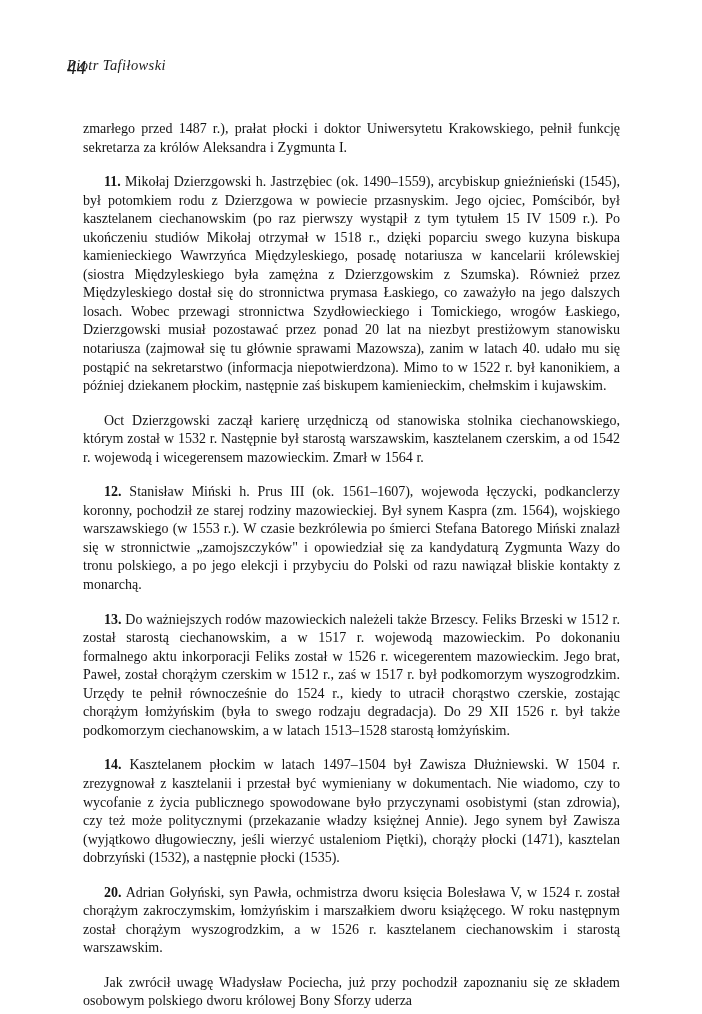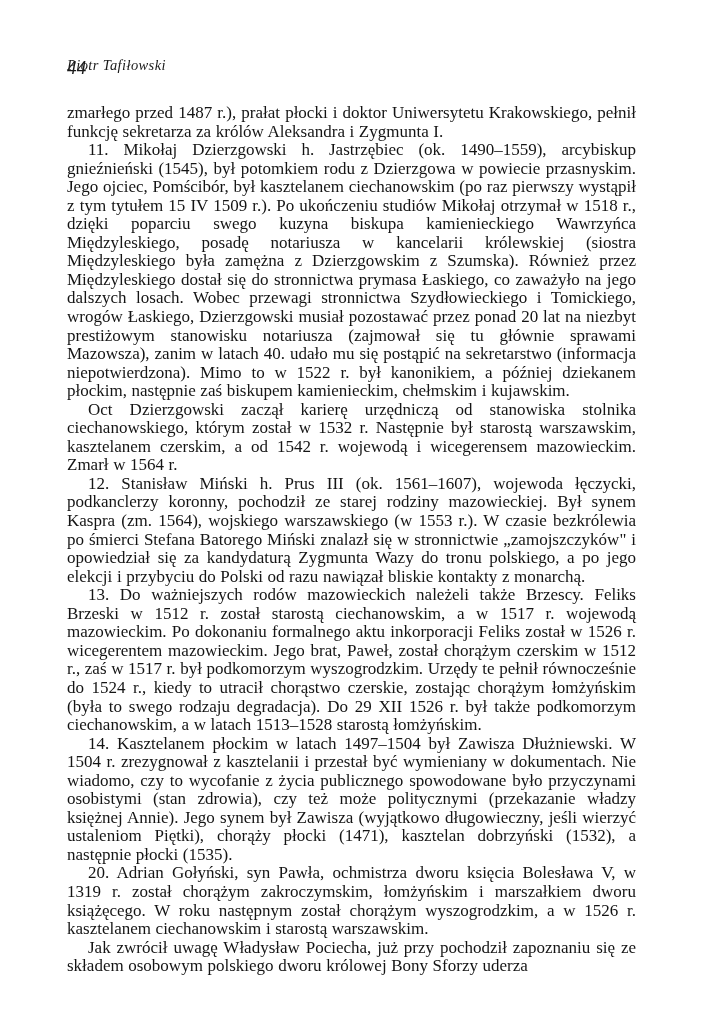--- a/index.html
+++ b/index.html
@@ -47,55 +47,55 @@
     letter-spacing: 0.4px;
     color: #1a1a1a;
   }
   .textblock {
     position: absolute;
     top: 104px;
     left: 67px;
     width: 569px;
   }
   p.para {
-    margin: 0;
+    margin: 16px;
     padding: 0;
-    font-size: 17px;
+    font-size: 14px;
     line-height: 18.55px;
     text-align: justify;
     text-justify: inter-word;
     hyphens: manual;
     -webkit-hyphens: manual;
     word-spacing: 0.02em;
     color: #141414;
   }
   p.indent {
     text-indent: 21px;
   }
   p.noindent {
     text-indent: 0;
   }
   .num {
-    font-weight: normal;
+    font-weight: bold;
   }
 </style>
 </head>
 <body>
 
 <div class="page">
 
   <div class="running-head">
     <span class="folio">44</span>
     <span class="head-title">Piotr Tafiłowski</span>
   </div>
 
   <div class="textblock" id="textblock">
       <p class="para noindent"><span>zmarłego przed 1487 r.), prałat płocki i doktor Uniwersytetu Krakowskiego, pełnił funkcję sekretarza za królów Aleksandra i Zygmunta I.</span></p>
       <p class="para indent"><span class="num">11.</span><span> Mikołaj Dzierzgowski h. Jastrzębiec (ok. 1490–1559), arcybiskup gnieźnieński (1545), był potomkiem rodu z Dzierzgowa w powiecie przasnyskim. Jego ojciec, Pomścibór, był kasztelanem ciechanowskim (po raz pierwszy wystąpił z tym tytułem 15 IV 1509 r.). Po ukończeniu studiów Mikołaj otrzymał w 1518 r., dzięki poparciu swego kuzyna biskupa kamienieckiego Wawrzyńca Międzyleskiego, posadę notariusza w kancelarii królewskiej (siostra Międzyleskiego była zamężna z Dzierzgowskim z Szumska). Również przez Międzyleskiego dostał się do stronnictwa prymasa Łaskiego, co zaważyło na jego dalszych losach. Wobec przewagi stronnictwa Szydłowieckiego i Tomickiego, wrogów Łaskiego, Dzierzgowski musiał pozostawać przez ponad 20 lat na niezbyt prestiżowym stanowisku notariusza (zajmował się tu głównie sprawami Mazowsza), zanim w latach 40. udało mu się postąpić na sekretarstwo (informacja niepotwierdzona). Mimo to w 1522 r. był kanonikiem, a później dziekanem płockim, następnie zaś biskupem kamienieckim, chełmskim i kujawskim.</span></p>
       <p class="para indent"><span>Oct Dzierzgowski zaczął karierę urzędniczą od stanowiska stolnika ciechanowskiego, którym został w 1532 r. Następnie był starostą warszawskim, kasztelanem czerskim, a od 1542 r. wojewodą i wicegerensem mazowieckim. Zmarł w 1564 r.</span></p>
       <p class="para indent"><span class="num">12.</span><span> Stanisław Miński h. Prus III (ok. 1561–1607), wojewoda łęczycki, podkanclerzy koronny, pochodził ze starej rodziny mazowieckiej. Był synem Kaspra (zm. 1564), wojskiego warszawskiego (w 1553 r.). W czasie bezkrólewia po śmierci Stefana Batorego Miński znalazł się w stronnictwie „zamojszczyków" i opowiedział się za kandydaturą Zygmunta Wazy do tronu polskiego, a po jego elekcji i przybyciu do Polski od razu nawiązał bliskie kontakty z monarchą.</span></p>
       <p class="para indent"><span class="num">13.</span><span> Do ważniejszych rodów mazowieckich należeli także Brzescy. Feliks Brzeski w 1512 r. został starostą ciechanowskim, a w 1517 r. wojewodą mazowieckim. Po dokonaniu formalnego aktu inkorporacji Feliks został w 1526 r. wicegerentem mazowieckim. Jego brat, Paweł, został chorążym czerskim w 1512 r., zaś w 1517 r. był podkomorzym wyszogrodzkim. Urzędy te pełnił równocześnie do 1524 r., kiedy to utracił chorąstwo czerskie, zostając chorążym łomżyńskim (była to swego rodzaju degradacja). Do 29 XII 1526 r. był także podkomorzym ciechanowskim, a w latach 1513–1528 starostą łomżyńskim.</span></p>
       <p class="para indent"><span class="num">14.</span><span> Kasztelanem płockim w latach 1497–1504 był Zawisza Dłużniewski. W 1504 r. zrezygnował z kasztelanii i przestał być wymieniany w dokumentach. Nie wiadomo, czy to wycofanie z życia publicznego spowodowane było przyczynami osobistymi (stan zdrowia), czy też może politycznymi (przekazanie władzy księżnej Annie). Jego synem był Zawisza (wyjątkowo długowieczny, jeśli wierzyć ustaleniom Piętki), chorąży płocki (1471), kasztelan dobrzyński (1532), a następnie płocki (1535).</span></p>
-      <p class="para indent"><span class="num">20.</span><span> Adrian Gołyński, syn Pawła, ochmistrza dworu księcia Bolesława V, w 1319 r. został chorążym zakroczymskim, łomżyńskim i marszałkiem dworu książęcego. W roku następnym został chorążym wyszogrodzkim, a w 1526 r. kasztelanem ciechanowskim i starostą warszawskim.</span></p>
+      <p class="para indent"><span class="num">20.</span><span> Adrian Gołyński, syn Pawła, ochmistrza dworu księcia Bolesława V, w 1524 r. został chorążym zakroczymskim, łomżyńskim i marszałkiem dworu książęcego. W roku następnym został chorążym wyszogrodzkim, a w 1526 r. kasztelanem ciechanowskim i starostą warszawskim.</span></p>
       <p class="para indent"><span>Jak zwrócił uwagę Władysław Pociecha, już przy pochodził zapoznaniu się ze składem osobowym polskiego dworu królowej Bony Sforzy uderza</span></p>
     </div>
 
 </div>
 
 </body></html>

